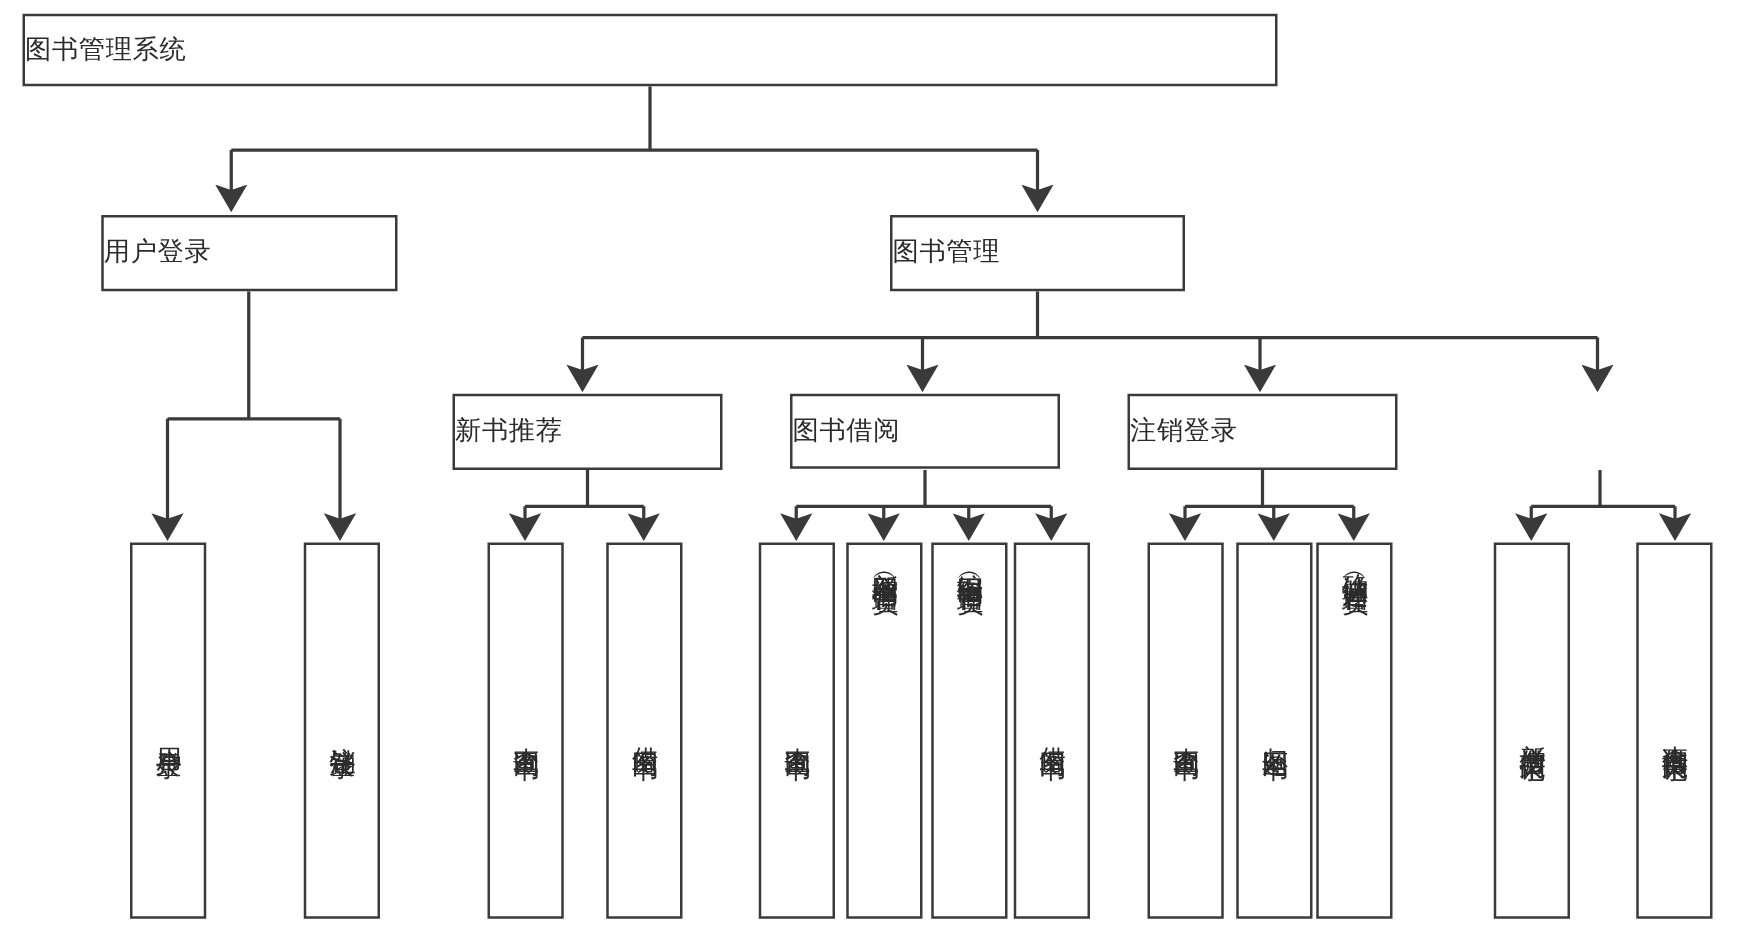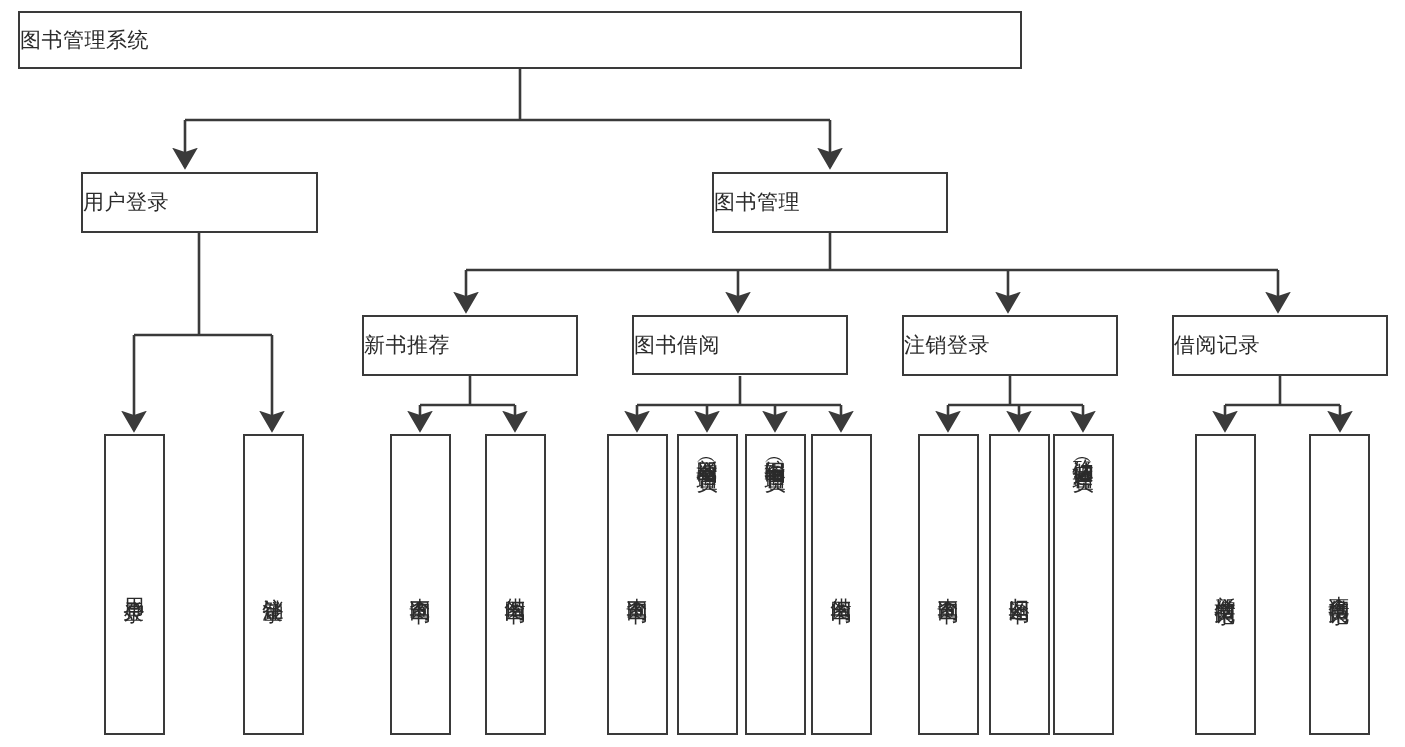--- a/index.html
+++ b/index.html
@@ -140,23 +140,20 @@
 
   <div class="node" style="left:362px; top:315px; width:216px; height:61px;">
     <span class="node-label">新书推荐</span>
   </div>
   <div class="node" style="left:632px; top:315px; width:216px; height:60px;">
     <span class="node-label">图书借阅</span>
   </div>
   <div class="node" style="left:902px; top:315px; width:216px; height:61px;">
     <span class="node-label">注销登录</span>
   </div>
-  <div class="node" style="left:1172px; top:315px; width:216px; height:61px;">
-    <span class="node-label">借阅记录</span>
-  </div>
 
   <div class="node vertical centered" style="left:104px; top:434px; width:61px; height:301px;">
     <span class="node-label">用户登录</span>
   </div>
   <div class="node vertical centered" style="left:243px; top:434px; width:61px; height:301px;">
     <span class="node-label">注销登录</span>
   </div>
   <div class="node vertical centered" style="left:390px; top:434px; width:61px; height:301px;">
     <span class="node-label">查询图书</span>
   </div>

